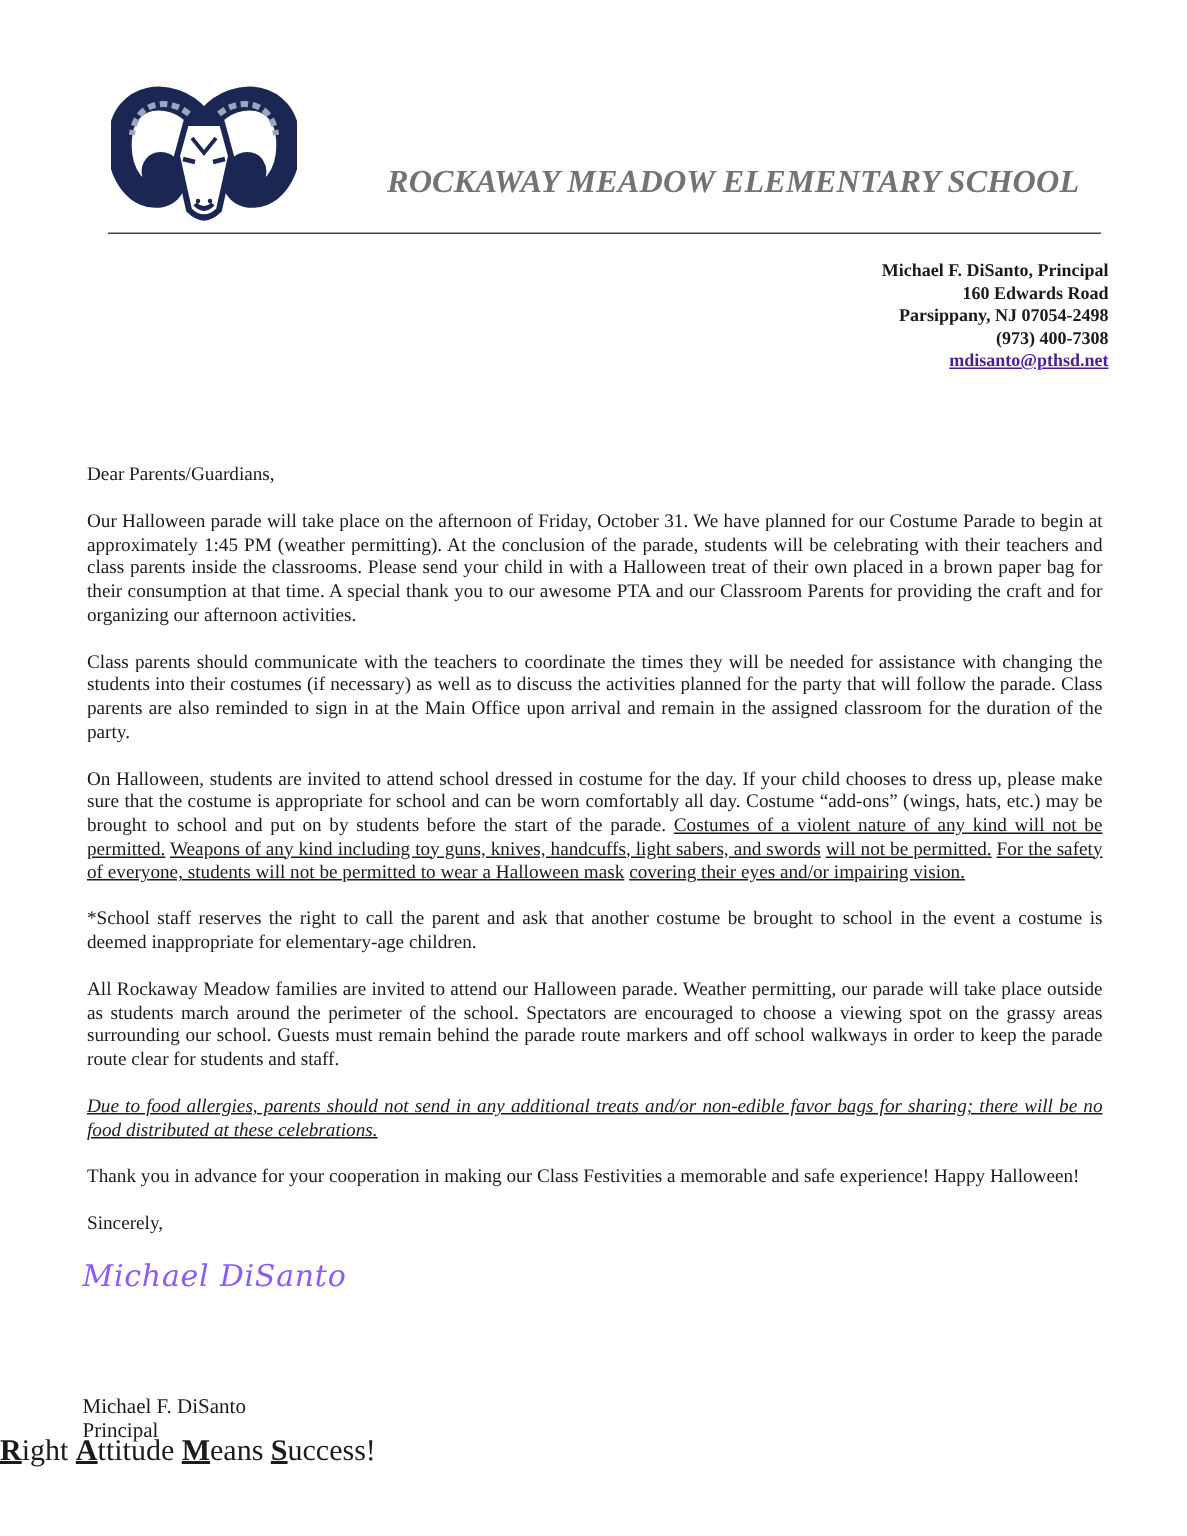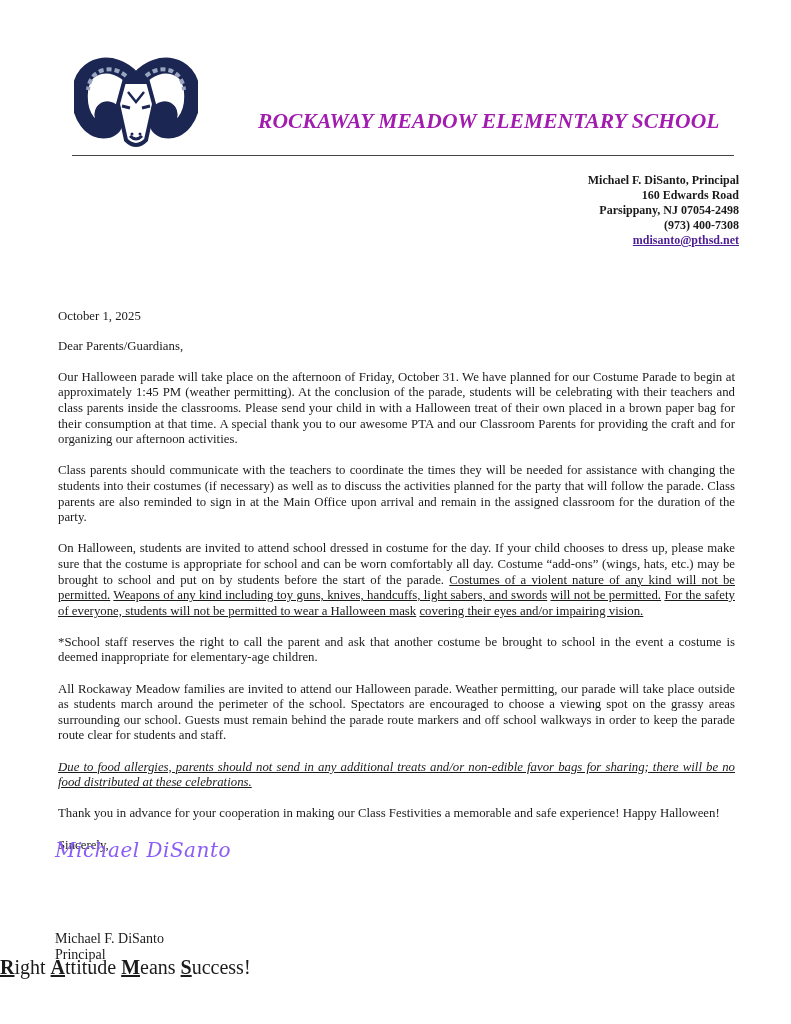--- a/index.html
+++ b/index.html
@@ -1,20 +1,20 @@
 <!DOCTYPE html>
 <html><head>
 <meta charset="utf-8">
 <style>
   html, body { margin: 0; padding: 0; background: #ffffff; }
   body { width: 791px; height: 1024px; position: relative; overflow: hidden;
          font-family: "Liberation Serif", "DejaVu Serif", serif; color: #1b1b1b; }
   .logo { position: absolute; left: 74px; top: 56px; width: 124px; height: 96px; }
   .school-name { position: absolute; left: 258px; top: 109px; font-size: 21.5px; font-weight: bold;
-                 font-style: italic; letter-spacing: 0.1px; color: #a21caf; white-space: nowrap; }
+                 font-style: italic; letter-spacing: 0.1px; color: #737373; white-space: nowrap; }
   .header-rule { position: absolute; left: 72px; top: 155px; width: 662px; height: 0;
                  border-top: 1.5px solid #444; }
   .contact { position: absolute; right: 52px; top: 173px; text-align: right; font-weight: bold;
              font-size: 12px; line-height: 15px; color: #1a1a1a; }
   .contact div { white-space: nowrap; }
   .contact a { color: #4c1d95; text-decoration: underline; }
   .letter { position: absolute; left: 58px; top: 309px; width: 677px; font-size: 12.8px;
             line-height: 15.6px; font-family: "Liberation Serif", serif; }
   .letter p { margin: 0 0 15.6px 0; text-align: justify; }
   .letter .date { margin-bottom: 14px; }
@@ -52,21 +52,20 @@
 
 <div class="contact">
   <div>Michael F. DiSanto, Principal</div>
   <div>160 Edwards Road</div>
   <div>Parsippany, NJ 07054-2498</div>
   <div>(973) 400-7308</div>
   <div><a>mdisanto@pthsd.net</a></div>
 </div>
 
 <div class="letter">
-  <p class="date">October 1, 2025</p>
   <p>Dear Parents/Guardians,</p>
   <p>Our Halloween parade will take place on the afternoon of Friday, October 31. We have planned for our Costume Parade to begin at approximately 1:45 PM (weather permitting). At the conclusion of the parade, students will be celebrating with their teachers and class parents inside the classrooms. Please send your child in with a Halloween treat of their own placed in a brown paper bag for their consumption at that time. A special thank you to our awesome PTA and our Classroom Parents for providing the craft and for organizing our afternoon activities.</p>
   <p>Class parents should communicate with the teachers to coordinate the times they will be needed for assistance with changing the students into their costumes (if necessary) as well as to discuss the activities planned for the party that will follow the parade. Class parents are also reminded to sign in at the Main Office upon arrival and remain in the assigned classroom for the duration of the party.</p>
   <p><span>On Halloween, students are invited to attend school dressed in costume for the day. If your child chooses to dress up, please make sure that the costume is appropriate for school and can be worn comfortably all day. Costume “add-ons” (wings, hats, etc.) may be brought to school and put on by students before the start of the parade. </span><span class="ul-bold">Costumes of a violent nature of any kind will not be</span> <span class="ul-bold">permitted.</span> <span class="ul-bold">Weapons of any kind including toy guns, knives, handcuffs, light sabers, and swords</span> <span class="ul-bold">will not be permitted.</span> <span class="ul-bold">For the safety of everyone, students will not be permitted to wear a Halloween mask</span> <span class="ul-bold">covering their eyes and/or impairing vision.</span></p>
   <p>*School staff reserves the right to call the parent and ask that another costume be brought to school in the event a costume is deemed inappropriate for elementary-age children.</p>
   <p>All Rockaway Meadow families are invited to attend our Halloween parade. Weather permitting, our parade will take place outside as students march around the perimeter of the school. Spectators are encouraged to choose a viewing spot on the grassy areas surrounding our school. Guests must remain behind the parade route markers and off school walkways in order to keep the parade route clear for students and staff.</p>
   <p class="ital-ul">Due to food allergies, parents should not send in any additional treats and/or non-edible favor bags for sharing; there will be no food distributed at these celebrations.</p>
   <p>Thank you in advance for your cooperation in making our Class Festivities a memorable and safe experience! Happy Halloween!</p>
   <p>Sincerely,</p>
 </div>

